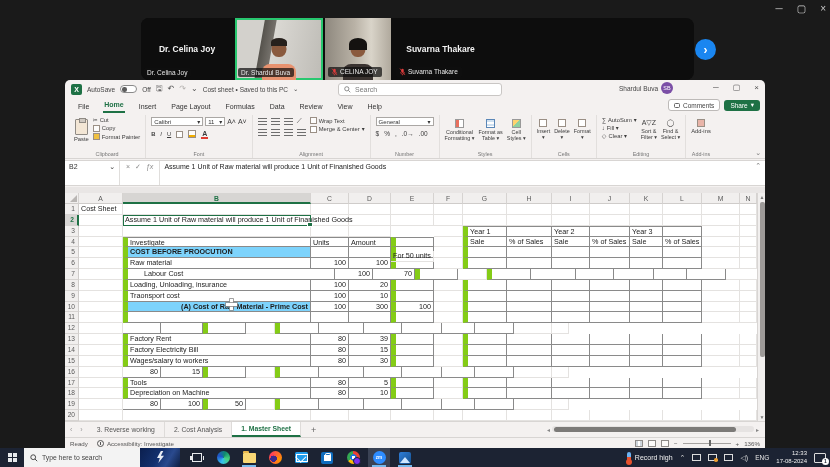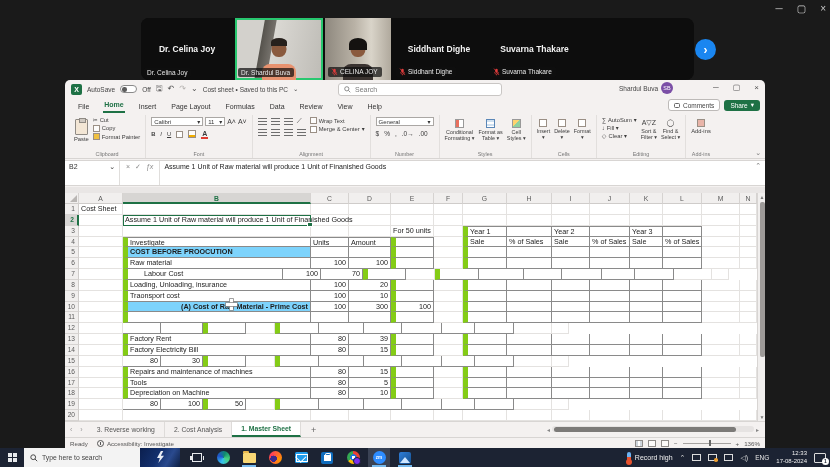--- a/index.html
+++ b/index.html
@@ -201,32 +201,20 @@
       <div class="name-pill">
         <svg class="mic-off" viewBox="0 0 10 12">
           <rect x="3.2" y="1" width="3.6" height="6" rx="1.8" fill="#e03b3b"></rect>
           <path d="M2 6.2a3 3 0 0 0 6 0" fill="none" stroke="#e03b3b" stroke-width="1"></path>
           <line x1="5" y1="9.2" x2="5" y2="11" stroke="#e03b3b" stroke-width="1"></line>
           <line x1="1.2" y1="0.8" x2="8.8" y2="10.5" stroke="#e03b3b" stroke-width="1.1"></line>
         </svg>
         <span>CELINA JOY</span>
       </div>
     </div>
-    <div class="tile" style="width: 92px;">
-      <div class="center-name">Siddhant Dighe</div>
-      <div class="name-pill">
-        <svg class="mic-off" viewBox="0 0 10 12">
-          <rect x="3.2" y="1" width="3.6" height="6" rx="1.8" fill="#e03b3b"></rect>
-          <path d="M2 6.2a3 3 0 0 0 6 0" fill="none" stroke="#e03b3b" stroke-width="1"></path>
-          <line x1="5" y1="9.2" x2="5" y2="11" stroke="#e03b3b" stroke-width="1"></line>
-          <line x1="1.2" y1="0.8" x2="8.8" y2="10.5" stroke="#e03b3b" stroke-width="1.1"></line>
-        </svg>
-        <span>Siddhant Dighe</span>
-      </div>
-    </div>
     <div class="tile" style="width: 95px;">
       <div class="center-name">Suvarna Thakare</div>
       <div class="name-pill">
         <svg class="mic-off" viewBox="0 0 10 12">
           <rect x="3.2" y="1" width="3.6" height="6" rx="1.8" fill="#e03b3b"></rect>
           <path d="M2 6.2a3 3 0 0 0 6 0" fill="none" stroke="#e03b3b" stroke-width="1"></path>
           <line x1="5" y1="9.2" x2="5" y2="11" stroke="#e03b3b" stroke-width="1"></line>
           <line x1="1.2" y1="0.8" x2="8.8" y2="10.5" stroke="#e03b3b" stroke-width="1.1"></line>
         </svg>
         <span>Suvarna Thakare</span>
@@ -517,21 +505,21 @@
         <div class="gcell" style="width: 39px;"></div>
         <div class="gcell" style="width: 38px;"></div>
         <div class="gcell" style="width: 17px;"></div>
       </div>
       <div class="gridrow">
         <div class="gcell gut" style="width: 14px;">3</div>
         <div class="gcell" style="width: 44px;"></div>
         <div class="gcell" style="width: 188px;"></div>
         <div class="gcell" style="width: 38px;"></div>
         <div class="gcell" style="width: 42px;"></div>
-        <div class="gcell ovf" style="width: 43px;">For 50 units</div>
+        <div class="gcell ovf" style="width: 43px; margin-top: 25px;">For 50 units</div>
         <div class="gcell" style="width: 29px;"></div>
         <div class="gcell bx bxl bxt" style="width: 44px;">Year 1</div>
         <div class="gcell bx bxt" style="width: 45px;"></div>
         <div class="gcell bx bxt" style="width: 38px;">Year 2</div>
         <div class="gcell bx bxt" style="width: 40px;"></div>
         <div class="gcell bx bxt" style="width: 33px;">Year 3</div>
         <div class="gcell bx bxt" style="width: 39px;"></div>
         <div class="gcell" style="width: 38px;"></div>
         <div class="gcell" style="width: 17px;"></div>
       </div>
@@ -582,21 +570,21 @@
         <div class="gcell bx" style="width: 38px;"></div>
         <div class="gcell bx" style="width: 40px;"></div>
         <div class="gcell bx" style="width: 33px;"></div>
         <div class="gcell bx" style="width: 39px;"></div>
         <div class="gcell" style="width: 38px;"></div>
         <div class="gcell" style="width: 17px;"></div>
       </div>
       <div class="gridrow">
         <div class="gcell gut" style="width: 14px;">7</div>
         <div class="gcell" style="width: 44px;"></div>
-        <div class="gcell bx bxl" style="width: 160px; padding-left: 16px;">Labour Cost</div>
+        <div class="gcell bx bxl" style="width: 212px; padding-left: 16px;">Labour Cost</div>
         <div class="gcell num bx" style="width: 38px;">100</div>
         <div class="gcell num bx" style="width: 42px;">70</div>
         <div class="gcell bx bxl" style="width: 43px;"></div>
         <div class="gcell" style="width: 29px;"></div>
         <div class="gcell bx bxl" style="width: 44px;"></div>
         <div class="gcell bx" style="width: 45px;"></div>
         <div class="gcell bx" style="width: 38px;"></div>
         <div class="gcell bx" style="width: 40px;"></div>
         <div class="gcell bx" style="width: 33px;"></div>
         <div class="gcell bx" style="width: 39px;"></div>
@@ -717,37 +705,37 @@
         <div class="gcell bx" style="width: 38px;"></div>
         <div class="gcell bx" style="width: 40px;"></div>
         <div class="gcell bx" style="width: 33px;"></div>
         <div class="gcell bx" style="width: 39px;"></div>
         <div class="gcell" style="width: 38px;"></div>
         <div class="gcell" style="width: 17px;"></div>
       </div>
       <div class="gridrow">
         <div class="gcell gut" style="width: 14px;">15</div>
         <div class="gcell" style="width: 44px;"></div>
+        <div class="gcell bx bxl" style="width: 188px;">Wages/salary to workers</div>
         <div class="gcell num bx" style="width: 38px;">80</div>
         <div class="gcell num bx" style="width: 42px;">30</div>
         <div class="gcell bx bxl" style="width: 43px;"></div>
         <div class="gcell" style="width: 29px;"></div>
         <div class="gcell bx bxl" style="width: 44px;"></div>
         <div class="gcell bx" style="width: 45px;"></div>
         <div class="gcell bx" style="width: 38px;"></div>
         <div class="gcell bx" style="width: 40px;"></div>
         <div class="gcell bx" style="width: 33px;"></div>
         <div class="gcell bx" style="width: 39px;"></div>
         <div class="gcell" style="width: 38px;"></div>
         <div class="gcell" style="width: 17px;"></div>
       </div>
       <div class="gridrow">
         <div class="gcell gut" style="width: 14px;">16</div>
         <div class="gcell" style="width: 44px;"></div>
-        <div class="gcell bx bxl" style="width: 188px;">Repairs and maintenance of machines</div>
         <div class="gcell num bx" style="width: 38px;">80</div>
         <div class="gcell num bx" style="width: 42px;">15</div>
         <div class="gcell bx bxl" style="width: 43px;"></div>
         <div class="gcell" style="width: 29px;"></div>
         <div class="gcell bx bxl" style="width: 44px;"></div>
         <div class="gcell bx" style="width: 45px;"></div>
         <div class="gcell bx" style="width: 38px;"></div>
         <div class="gcell bx" style="width: 40px;"></div>
         <div class="gcell bx" style="width: 33px;"></div>
         <div class="gcell bx" style="width: 39px;"></div>

